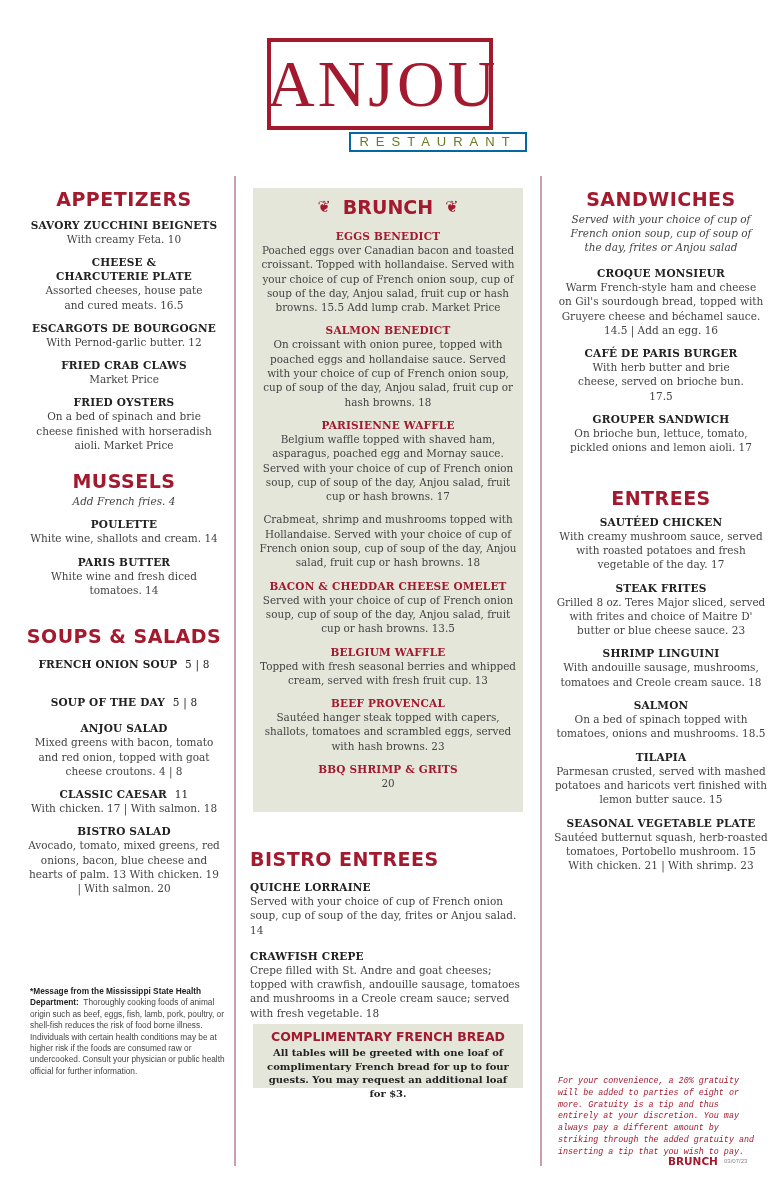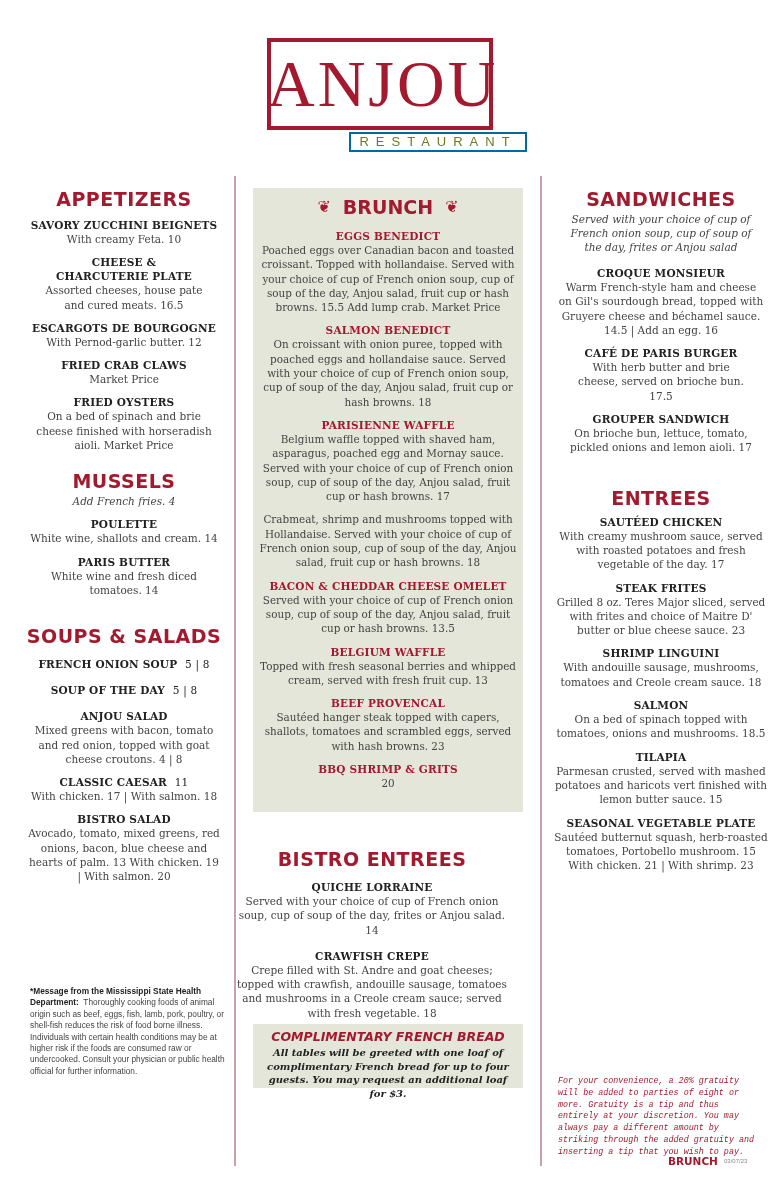--- a/index.html
+++ b/index.html
@@ -49,24 +49,24 @@
     .brunch-title {
       font-family: "DejaVu Sans", "Liberation Sans", sans-serif; font-weight: bold; color: #a31a2e;
       font-size: 19px; line-height: 26px; display: flex; justify-content: center; align-items: center; gap: 12px;
     }
     .flourish { color: #a31a2e; font-size: 16px; font-weight: normal; }
     .brunch-panel .item { margin-top: 9px; }
     .brunch-panel .item:first-of-type { margin-top: 2px; }
     .brunch-panel .item-name { color: #a31a2e; }
     .brunch-panel .item-desc { font-size: 10.4px; }
 
-    .bistro { position: absolute; left: 234px; top: 846px; width: 276px; text-align: center; }
+    .bistro { position: absolute; left: 250px; top: 846px; width: 276px; text-align: left; }
 
     .bread-panel {
-      position: absolute; left: 253px; top: 1024px; width: 270px; height: 64px; background: #e4e6da; text-align: center; font-style: italic;
+      position: absolute; left: 253px; top: 1024px; width: 270px; height: 64px; background: #e4e6da; text-align: center;
     }
     .bread-title {
       font-family: "DejaVu Sans", "Liberation Sans", sans-serif; font-weight: bold; color: #a31a2e;
       font-size: 12.5px; line-height: 18px; margin-top: 4px;
     }
     .bread-text { font-weight: bold; font-size: 10px; line-height: 13.5px; color: #222; }
 
     .health {
       position: absolute; left: 30px; top: 986px; width: 196px;
       font-family: "Liberation Sans", sans-serif; font-size: 8.3px; line-height: 11.4px; color: #444;
@@ -134,21 +134,21 @@
       <div class="item-name">PARIS BUTTER</div>
       <div class="item-desc" style="padding:0 28px">White wine and fresh diced tomatoes.  14</div>
     </div>
   </section>
 
   <section style="margin-top:26px">
     <h2 class="sec-title">SOUPS &amp; SALADS</h2>
     <div class="item" style="margin-top:8px">
       <div class="item-name"><span>FRENCH ONION SOUP</span>&nbsp; <span class="price">5 | 8</span></div>
     </div>
-    <div class="item" style="margin-top:12px">
+    <div class="item" style="margin-top:24px">
       <div class="item-name"><span>SOUP OF THE DAY</span>&nbsp; <span class="price">5 | 8</span></div>
     </div>
     <div class="item" style="margin-top:12px">
       <div class="item-name">ANJOU SALAD</div>
       <div class="item-desc" style="padding:0 10px">Mixed greens with bacon, tomato and red onion, topped with goat cheese croutons.  4 | 8</div>
     </div>
     <div class="item">
       <div class="item-name"><span>CLASSIC CAESAR</span>&nbsp; <span class="price">11</span></div>
       <div class="item-desc">With chicken.  17 | With salmon.  18</div>
     </div>

